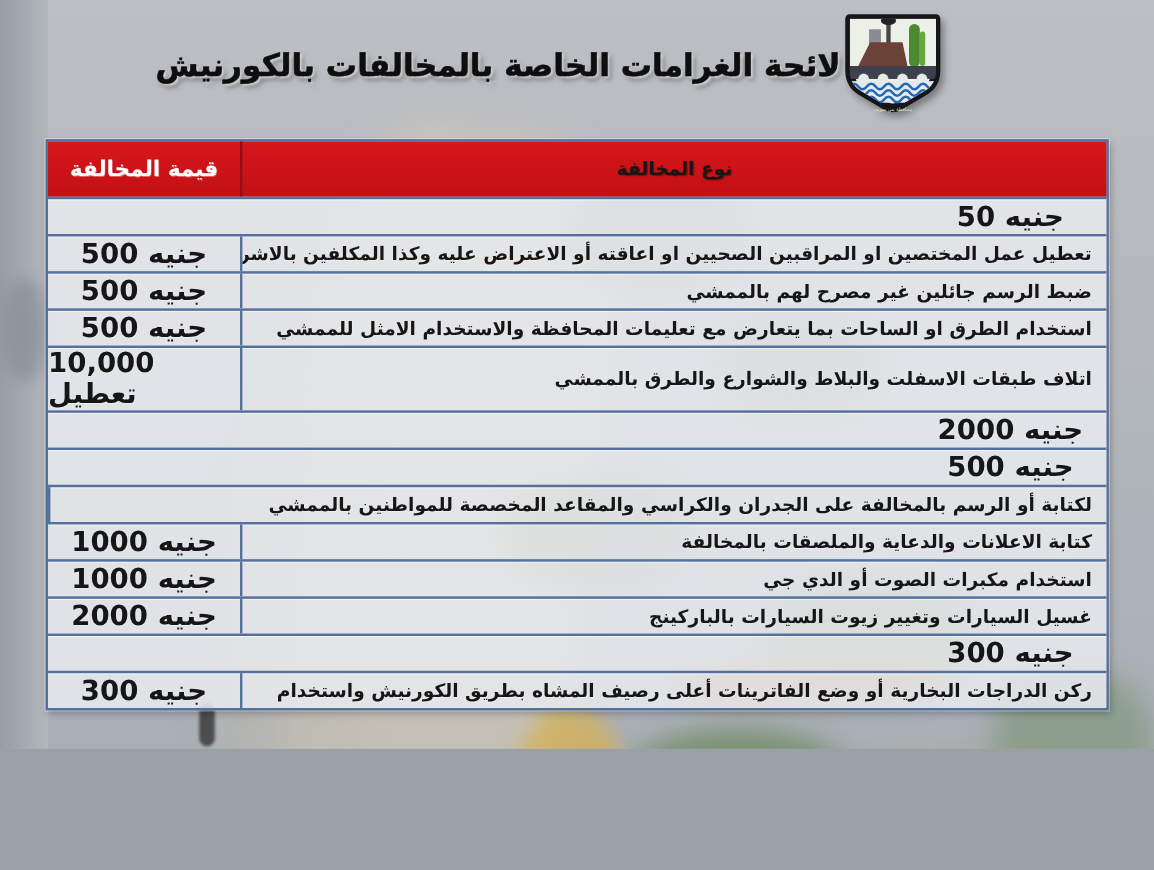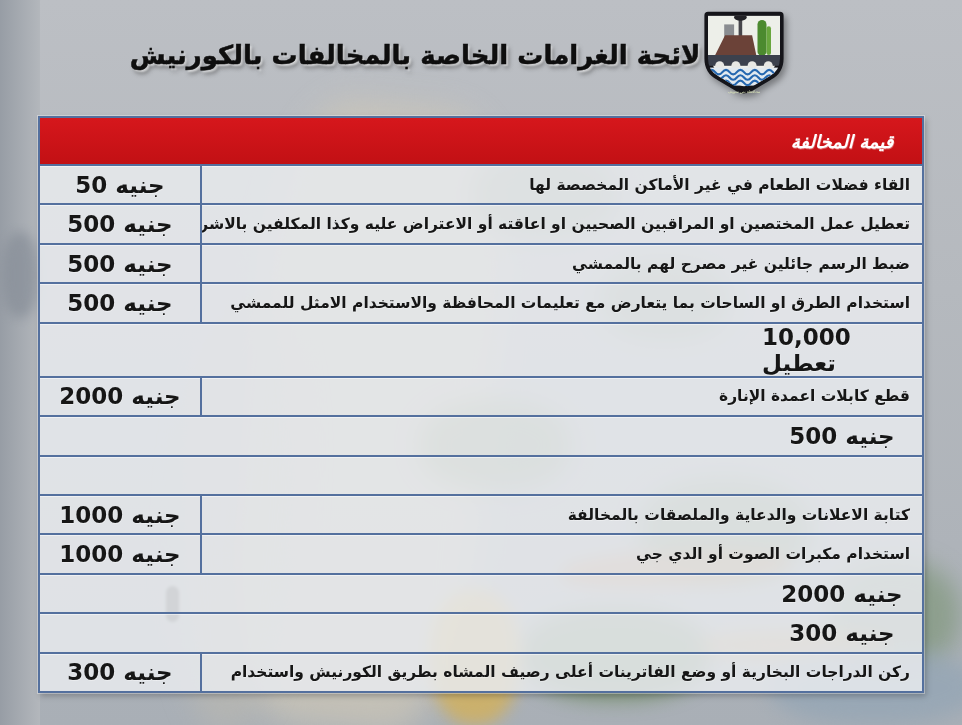--- a/index.html
+++ b/index.html
@@ -7,21 +7,21 @@
     --red-dark:#8f1014;
     --grid:#54709e;
     --grid-light:#7e94b8;
     --ink:#161616;
     --row-bg:rgba(232,234,238,0.86);
   }
   *{box-sizing:border-box;margin:0;padding:0;}
   html,body{width:962px;height:725px;overflow:hidden;}
   body{font-family:"DejaVu Sans", sans-serif;background:#9aa0a6;}
   .stage{
-    position:relative;width:962px;height:725px;overflow:hidden;
+    position:relative;width:962px;height:624px;overflow:hidden;
     background:linear-gradient(180deg,#bcbfc4 0%,#b5b9be 40%,#aeb3b9 75%,#a9afb6 100%);
   }
   
   .photo{position:absolute;inset:0;}
   .photo span{position:absolute;display:block;border-radius:45%;}
   .ph-wall{left:0;top:0;width:40px;height:725px;border-radius:0 !important;
     background:linear-gradient(90deg,#979da5,#b3b7bc);}
   .ph-boats{left:2px;top:232px;width:36px;height:86px;background:#868d97;filter:blur(6px);opacity:.7;}
   .ph-walk1{left:250px;top:105px;width:240px;height:625px;background:#cfc8b7;filter:blur(16px);
     transform:rotate(6deg);opacity:.7;border-radius:30% !important;}
@@ -76,21 +76,21 @@
     overflow:hidden;border-left:2px solid var(--grid);
     text-shadow:0.5px 0.5px 0 rgba(255,255,255,0.35);
   }
   .thead .cell.violation{justify-content:center;border-left:2px solid var(--red-dark);
     text-shadow:1px 1px 1px rgba(80,0,0,0.6);}
   .cell.fine{
     width:160px;flex:0 0 160px;justify-content:center;direction:ltr;
     font-weight:bold;font-size:23px;color:var(--ink);
     text-shadow:0.5px 0.5px 0 rgba(255,255,255,0.35);
   }
-  .thead .cell.fine{font-size:18px;color:#fff;font-style:italic;}
+  .thead .cell.fine{font-size:18px;color:#fff;}
 </style>
 </head>
 <body>
 
 <div class="stage">
 
   <div class="photo">
     <span class="ph-wall"></span>
     <span class="ph-boats"></span>
     <span class="ph-walk1"></span>
@@ -136,60 +136,62 @@
         <path d="M10 77 q4 -5 8 0 t8 0 t8 0 t8 0 t8 0 t8 0 t8 0 t8 0 t8 0 t8 0" stroke="#2668b0" stroke-width="2.4" fill="none"></path>
         <path d="M10 83 q4 -5 8 0 t8 0 t8 0 t8 0 t8 0 t8 0 t8 0 t8 0 t8 0 t8 0" stroke="#2668b0" stroke-width="2.4" fill="none"></path>
       </g>
       <text x="50" y="94" font-size="4.5" fill="#d9e3b8" text-anchor="middle">محافظة بني سويف</text>
     </svg>
   </div>
 
   <div class="fines-table">
 
     <div class="thead">
+      <div class="cell violation">نوع المخالفة</div>
       <div class="cell fine">قيمة المخالفة</div>
     </div>
 
     <div class="row">
-      <div class="cell violation">القاء فضلات الطعام في غير الأماكن المخصصة لها</div>
       <div class="cell fine">50 جنيه</div>
     </div>
     <div class="row">
       <div class="cell violation">تعطيل عمل المختصين او المراقبين الصحيين او اعاقته أو الاعتراض عليه وكذا المكلفين بالاشراف على الممشي</div>
       <div class="cell fine">500 جنيه</div>
     </div>
     <div class="row">
       <div class="cell violation">ضبط الرسم جائلين غير مصرح لهم بالممشي</div>
       <div class="cell fine">500 جنيه</div>
     </div>
     <div class="row">
       <div class="cell violation">استخدام الطرق او الساحات بما يتعارض مع تعليمات المحافظة والاستخدام الامثل للممشي</div>
       <div class="cell fine">500 جنيه</div>
     </div>
     <div class="row">
+      <div class="cell violation">اتلاف طبقات الاسفلت والبلاط والشوارع والطرق بالممشي</div>
       <div class="cell fine">10,000 تعطيل</div>
     </div>
     <div class="row">
-      <div class="cell violation">قطع كابلات اعمدة الإنارة</div>
       <div class="cell fine">2000 جنيه</div>
     </div>
     <div class="row">
       <div class="cell fine">500 جنيه</div>
     </div>
     <div class="row">
+      <div class="cell violation">لكتابة أو الرسم بالمخالفة على الجدران والكراسي والمقاعد المخصصة للمواطنين بالممشي</div>
     </div>
     <div class="row">
       <div class="cell violation">كتابة الاعلانات والدعاية والملصقات بالمخالفة</div>
       <div class="cell fine">1000 جنيه</div>
     </div>
     <div class="row">
       <div class="cell violation">استخدام مكبرات الصوت أو الدي جي</div>
       <div class="cell fine">1000 جنيه</div>
     </div>
     <div class="row">
+      <div class="cell violation">غسيل السيارات وتغيير زيوت السيارات بالباركينج</div>
       <div class="cell fine">2000 جنيه</div>
     </div>
     <div class="row">
       <div class="cell fine">300 جنيه</div>
     </div>
     <div class="row">
       <div class="cell violation">ركن الدراجات البخارية أو وضع الفاترينات أعلى رصيف المشاه بطريق الكورنيش واستخدام</div>
       <div class="cell fine">300 جنيه</div>
     </div>
 

